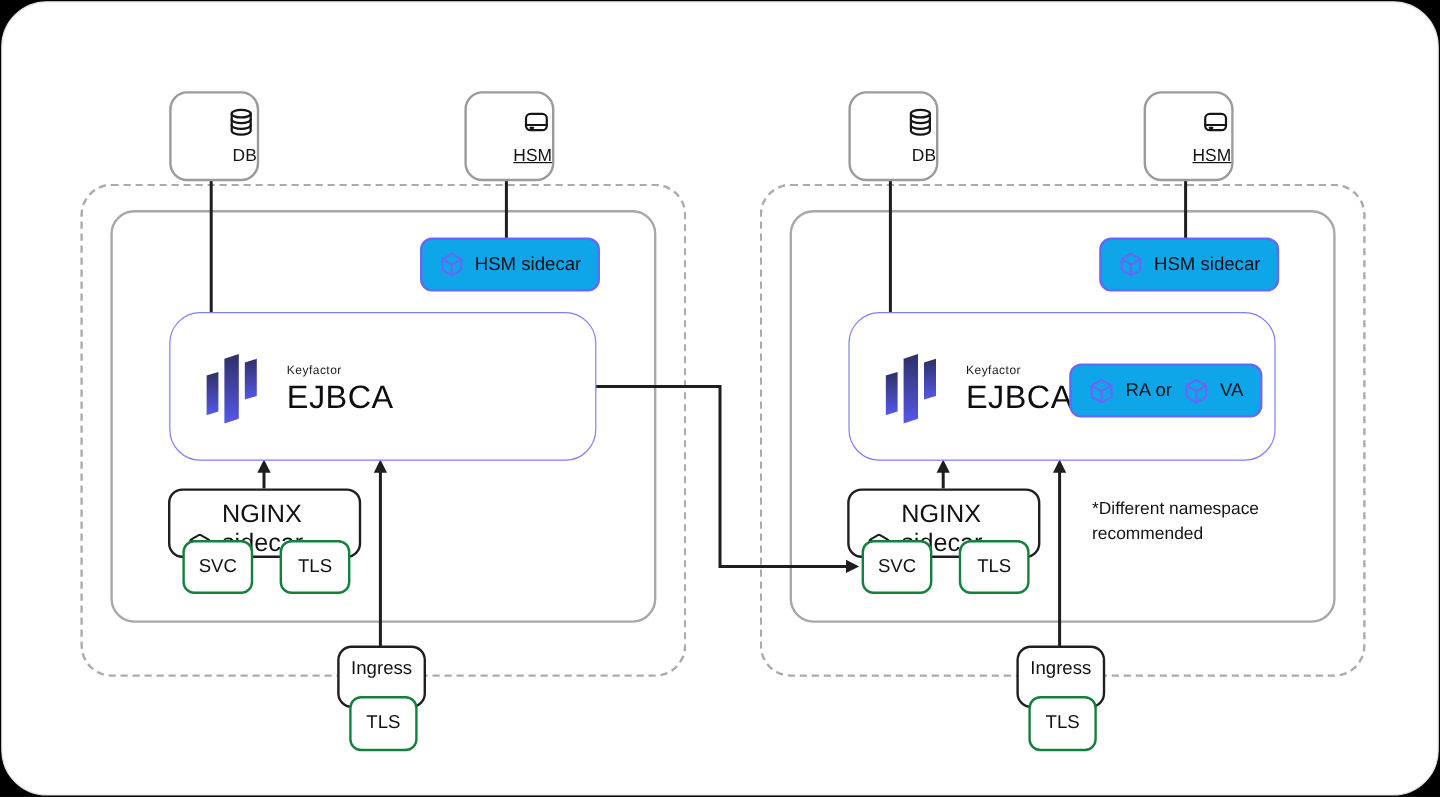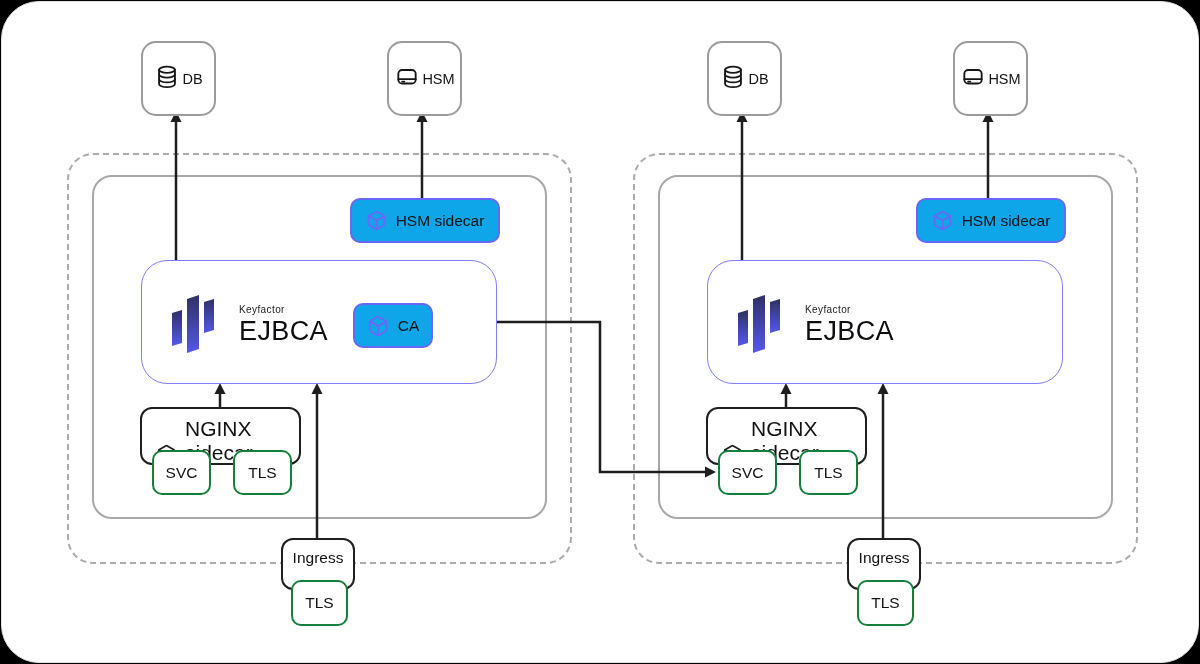--- a/index.html
+++ b/index.html
@@ -10,25 +10,25 @@
   .cluster.right{left:566px;}
   
   .dashed{position:absolute;left:67px;top:153px;width:501px;height:407px;
     border:2px dashed #ababab;border-radius:26px;z-index:1;}
   .inner{position:absolute;left:92px;top:175px;width:451px;height:340px;
     border:2px solid #a8a8a8;border-radius:20px;z-index:1;}
   
   svg.wires{position:absolute;left:0;top:0;z-index:2;}
   
   .node{position:absolute;width:71px;height:71px;background:#fff;border:2.5px solid #9b9b9b;
-    border-radius:15px;display:flex;flex-direction:row;align-items:center;justify-content:center;
-    gap:2px;z-index:3;color:#141414;}
+    border-radius:15px;display:flex;flex-direction:column;align-items:flex-end;justify-content:center;
+    gap:2px;z-index:3;color:#141414;margin-top:35px;}
   .node .nlabel{font-size:14.5px;}
   .node.db{left:141px;top:41px;}
-  .node.hsmn{left:387px;top:41px;}
+  .node.hsmn{left:387px;top:41px;text-decoration:underline;}
   .bluebox{position:absolute;background:#0ea5e9;border:2px solid #6967f5;border-radius:10px;
     display:flex;align-items:center;justify-content:center;gap:9px;color:#121212;
     font-size:15.5px;z-index:3;}
   .hsm-sc{left:350px;top:198px;width:146px;height:41px;}
   .ejbca{position:absolute;left:141px;top:260px;width:354px;height:122px;background:#fff;
     border:1.5px solid #807ef7;border-radius:26px;z-index:3;}
   .badge{position:absolute;top:42px;height:41px;}
   .badge.ca{left:211px;width:76px;}
   .badge.rava{left:183px;width:157px;}
   .lockup{position:absolute;left:30px;top:34px;display:flex;gap:23px;align-items:center;}
@@ -132,30 +132,20 @@
           </defs>
           <polygon points="0,18 10,15 10,48 0,51" fill="url(#kfgrad-l)"></polygon>
           <polygon points="15,4 27,0 27,54 15,58" fill="url(#kfgrad-l)"></polygon>
           <polygon points="32,7 42,4 42,35 32,38" fill="url(#kfgrad-l)"></polygon>
         </svg>
         <div class="wordmark">
           <span class="brand">Keyfactor</span>
           <span class="product">EJBCA</span>
         </div>
       </div>
-      <div class="bluebox badge ca">
-        <span class="cube">
-          <svg width="22" height="22" viewBox="0 0 24 24" fill="none" stroke="currentColor" stroke-width="2" stroke-linecap="round" stroke-linejoin="round">
-            <path d="M21 16V8a2 2 0 0 0-1-1.73l-7-4a2 2 0 0 0-2 0l-7 4A2 2 0 0 0 3 8v8a2 2 0 0 0 1 1.73l7 4a2 2 0 0 0 2 0l7-4A2 2 0 0 0 21 16z"></path>
-            <polyline points="3.27 6.96 12 12.01 20.73 6.96"></polyline>
-              <line x1="12" y1="22.08" x2="12" y2="12"></line>
-          </svg>
-        </span>
-        <span>CA</span>
-      </div>
     </div>
 
     <div class="blackbox nginx">
       <div class="row">
         <span class="cube dark">
           <svg width="21" height="21" viewBox="0 0 24 24" fill="none" stroke="currentColor" stroke-width="2" stroke-linecap="round" stroke-linejoin="round">
             <path d="M21 16V8a2 2 0 0 0-1-1.73l-7-4a2 2 0 0 0-2 0l-7 4A2 2 0 0 0 3 8v8a2 2 0 0 0 1 1.73l7 4a2 2 0 0 0 2 0l7-4A2 2 0 0 0 21 16z"></path>
             <polyline points="3.27 6.96 12 12.01 20.73 6.96"></polyline>
               <line x1="12" y1="22.08" x2="12" y2="12"></line>
           </svg>
@@ -227,20 +217,38 @@
           </defs>
           <polygon points="0,18 10,15 10,48 0,51" fill="url(#kfgrad-r)"></polygon>
           <polygon points="15,4 27,0 27,54 15,58" fill="url(#kfgrad-r)"></polygon>
           <polygon points="32,7 42,4 42,35 32,38" fill="url(#kfgrad-r)"></polygon>
         </svg>
         <div class="wordmark">
           <span class="brand">Keyfactor</span>
           <span class="product">EJBCA</span>
         </div>
       </div>
+      <div class="bluebox badge rava">
+        <span class="cube">
+          <svg width="22" height="22" viewBox="0 0 24 24" fill="none" stroke="currentColor" stroke-width="2" stroke-linecap="round" stroke-linejoin="round">
+            <path d="M21 16V8a2 2 0 0 0-1-1.73l-7-4a2 2 0 0 0-2 0l-7 4A2 2 0 0 0 3 8v8a2 2 0 0 0 1 1.73l7 4a2 2 0 0 0 2 0l7-4A2 2 0 0 0 21 16z"></path>
+            <polyline points="3.27 6.96 12 12.01 20.73 6.96"></polyline>
+              <line x1="12" y1="22.08" x2="12" y2="12"></line>
+          </svg>
+        </span>
+        <span>RA or</span>
+        <span class="cube">
+          <svg width="22" height="22" viewBox="0 0 24 24" fill="none" stroke="currentColor" stroke-width="2" stroke-linecap="round" stroke-linejoin="round">
+            <path d="M21 16V8a2 2 0 0 0-1-1.73l-7-4a2 2 0 0 0-2 0l-7 4A2 2 0 0 0 3 8v8a2 2 0 0 0 1 1.73l7 4a2 2 0 0 0 2 0l7-4A2 2 0 0 0 21 16z"></path>
+            <polyline points="3.27 6.96 12 12.01 20.73 6.96"></polyline>
+              <line x1="12" y1="22.08" x2="12" y2="12"></line>
+          </svg>
+        </span>
+        <span>VA</span>
+      </div>
     </div>
 
     <div class="blackbox nginx">
       <div class="row">
         <span class="cube dark">
           <svg width="21" height="21" viewBox="0 0 24 24" fill="none" stroke="currentColor" stroke-width="2" stroke-linecap="round" stroke-linejoin="round">
             <path d="M21 16V8a2 2 0 0 0-1-1.73l-7-4a2 2 0 0 0-2 0l-7 4A2 2 0 0 0 3 8v8a2 2 0 0 0 1 1.73l7 4a2 2 0 0 0 2 0l7-4A2 2 0 0 0 21 16z"></path>
             <polyline points="3.27 6.96 12 12.01 20.73 6.96"></polyline>
               <line x1="12" y1="22.08" x2="12" y2="12"></line>
           </svg>
@@ -248,20 +256,21 @@
         <span>NGINX sidecar</span>
       </div>
     </div>
     <div class="greenbox svc">
       <span>SVC</span>
     </div>
     <div class="greenbox tls1">
       <span>TLS</span>
     </div>
 
+    <div class="note">*Different namespace recommended</div>
 
     <div class="blackbox ingress">
       <span>Ingress</span>
     </div>
     <div class="greenbox tls2">
       <span>TLS</span>
     </div>
   </div>
 </div>
 

